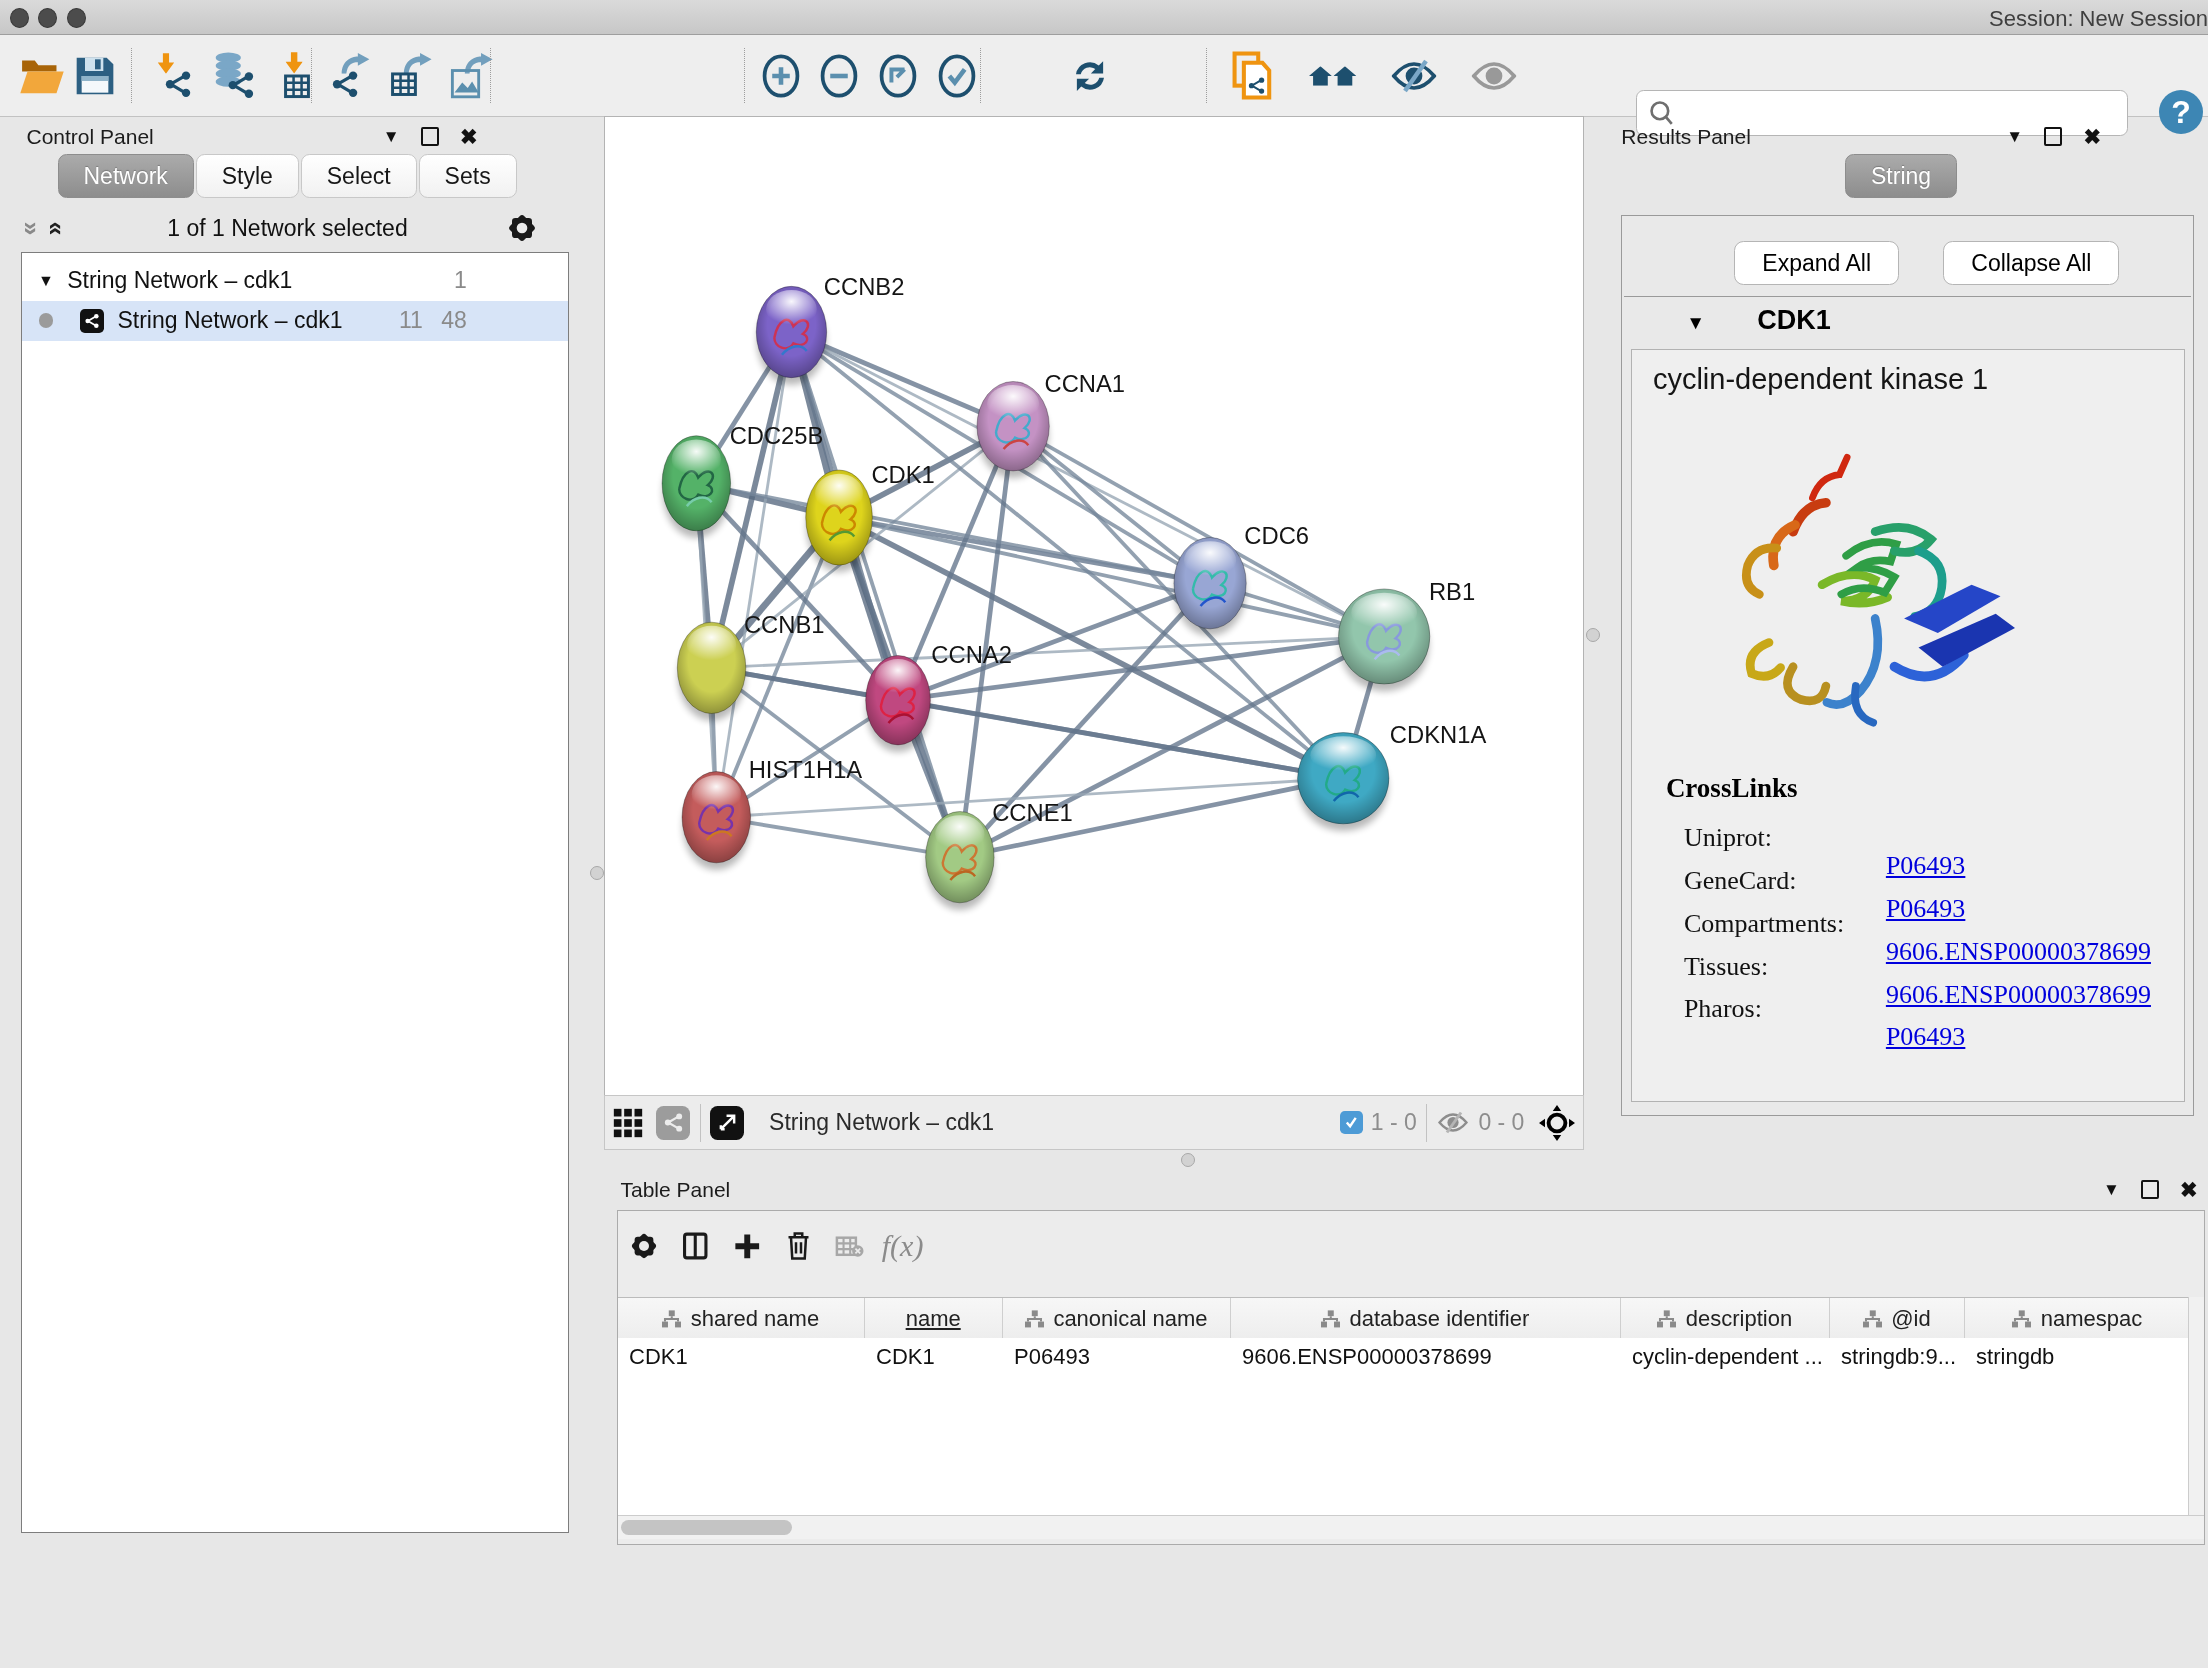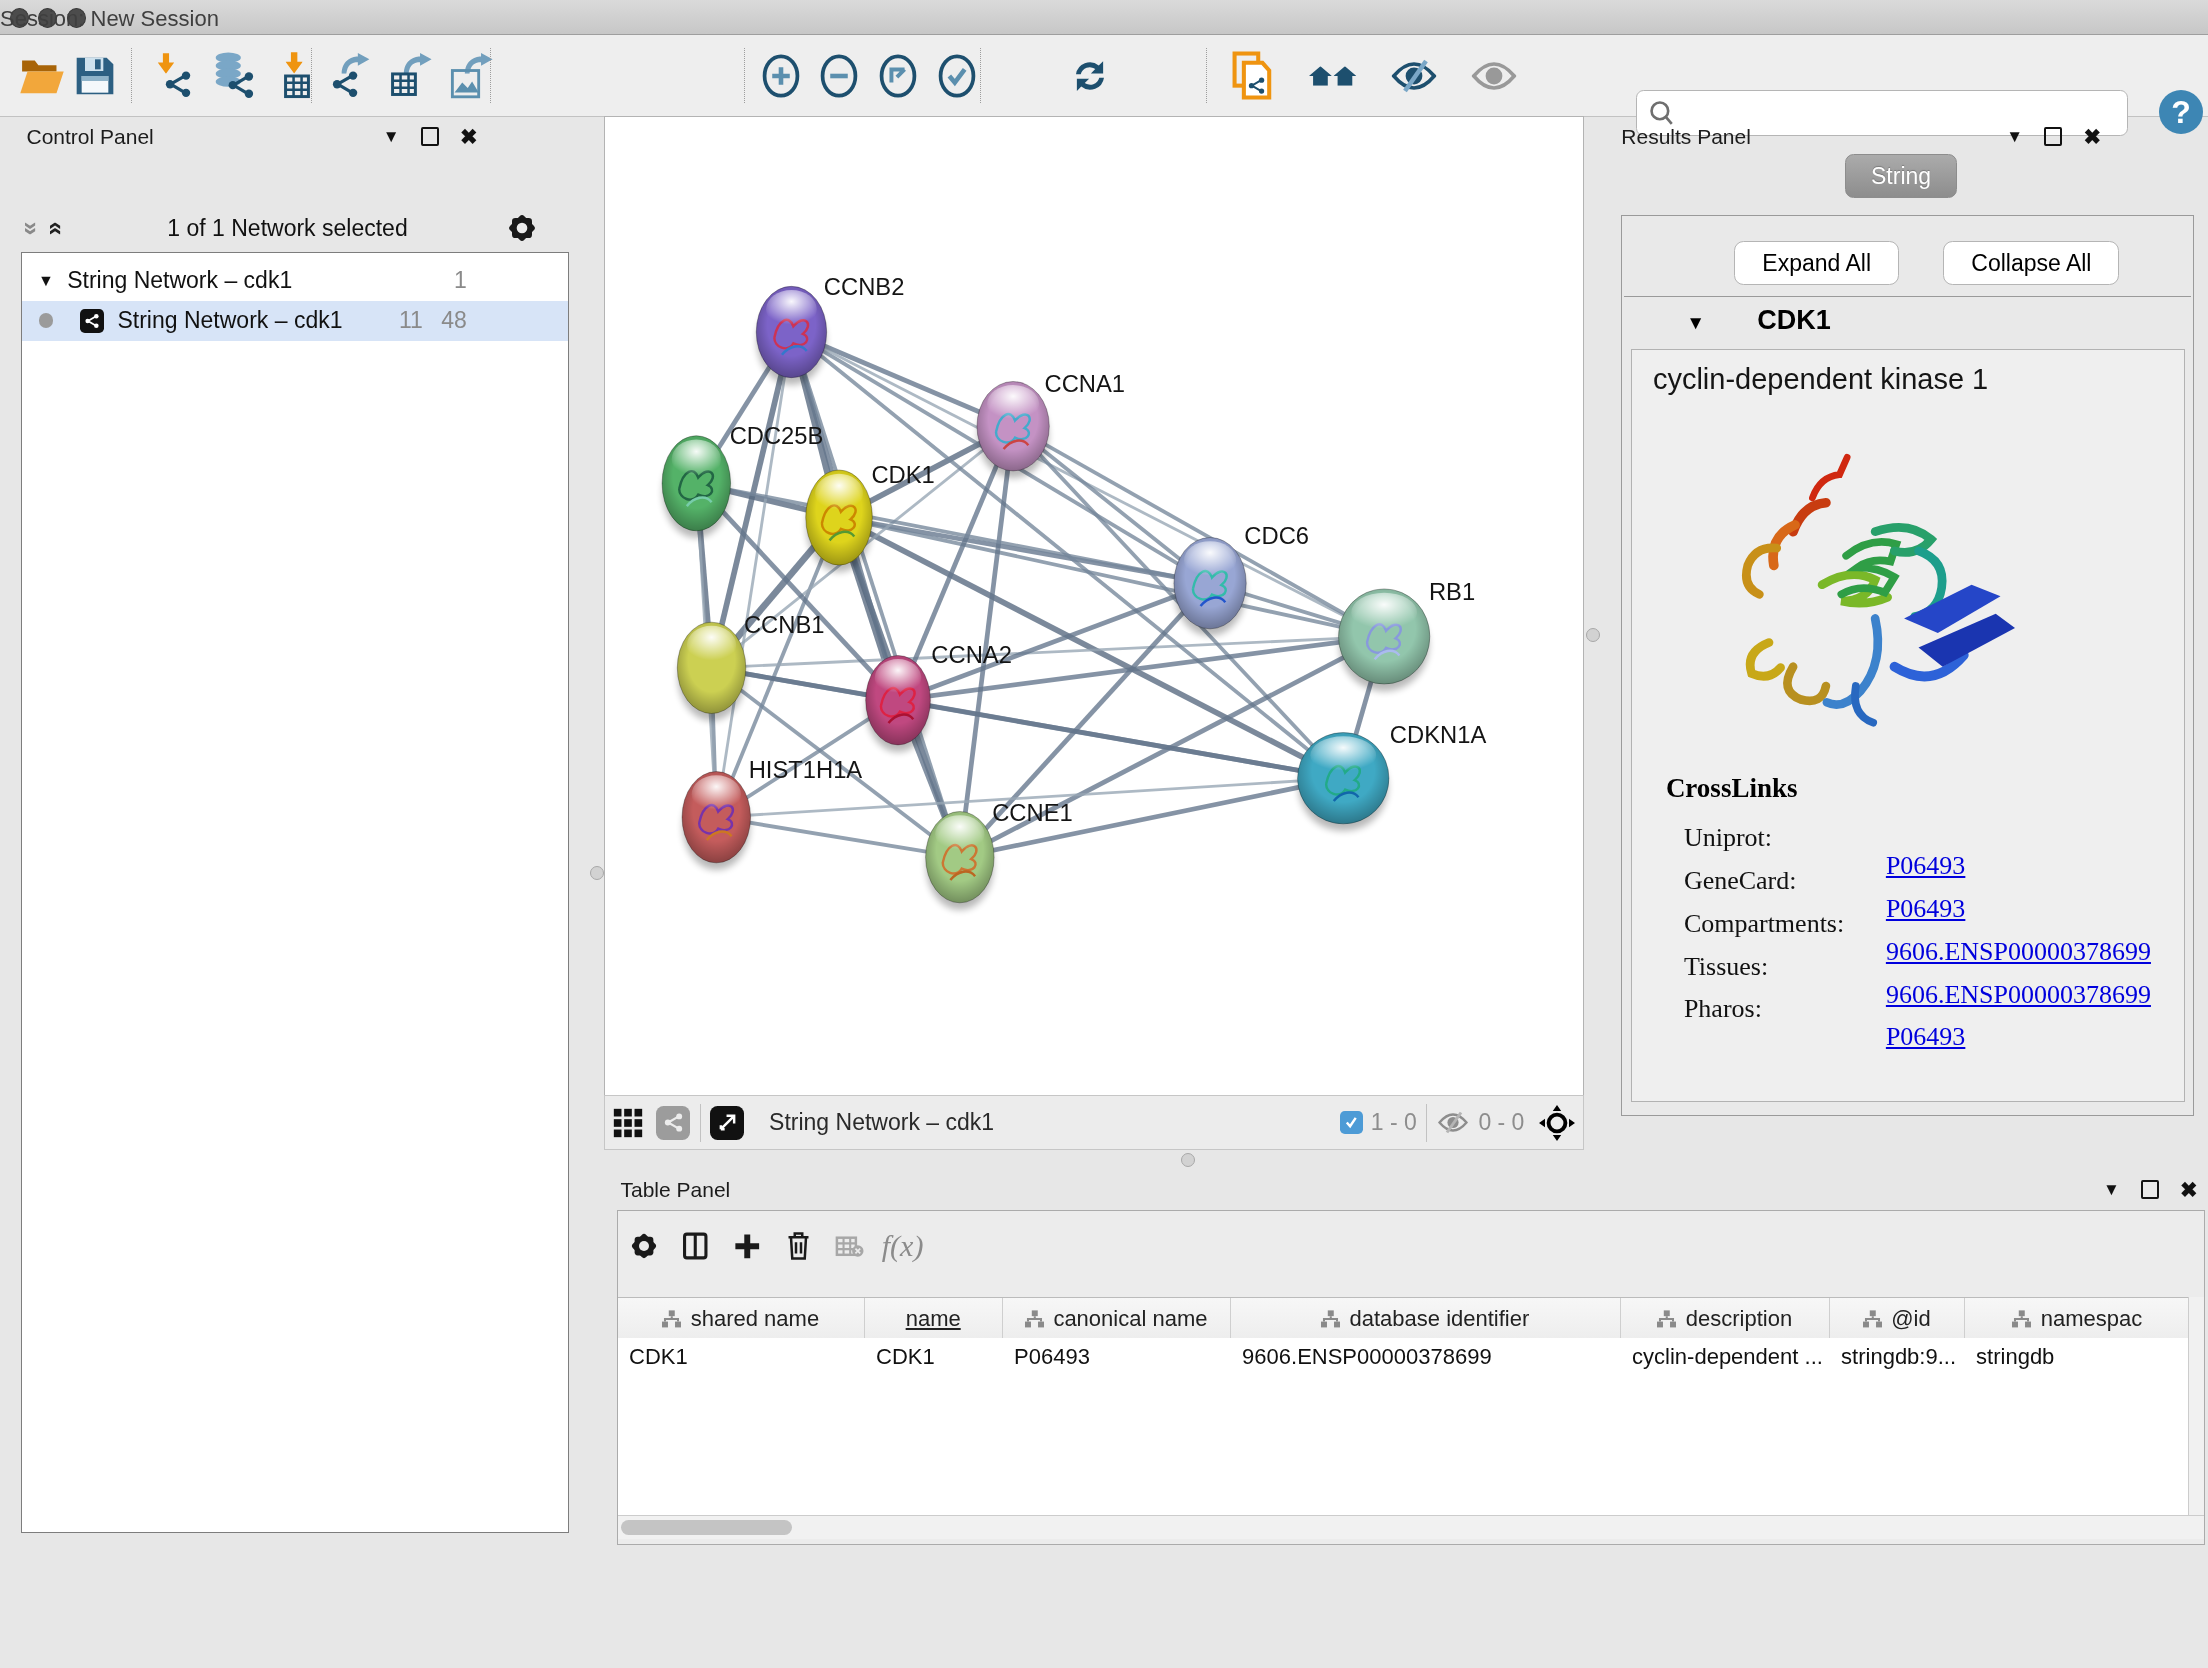--- a/index.html
+++ b/index.html
@@ -1,21 +1,21 @@
 <!DOCTYPE html>
 <html style="font-size:15px"><head>
 <meta charset="utf-8">
 <style>
   html,body{margin:0;padding:0;background:#e4e4e4;font-family:"Liberation Sans",sans-serif;}
   #root{position:relative;width:2208px;height:1668px;background:#e7e7e7;overflow:hidden;}
   
   .titlebar{position:absolute;left:0;top:0;width:2208px;height:34px;
     background:linear-gradient(#dadada,#c7c7c7);border-bottom:1px solid #9e9e9e;}
   .tl{position:absolute;top:7.6px;width:17px;height:18px;border-radius:50%;background:#4c4c4c;border:1px solid #3a3a3a;}
-  .wtitle{position:absolute;left:0;top:5.7px;width:100%;text-align:left;font-size:22px;color:#3f3f3f;}
+  .wtitle{position:absolute;left:0;top:5.7px;width:100%;text-align:right;font-size:22px;color:#3f3f3f;}
   
   .toolbar{position:absolute;left:0;top:35px;width:2208px;height:81px;background:#eeeeee;border-bottom:1px solid #c2c2c2;}
   .tgroup{position:absolute;top:0;height:81px;display:flex;align-items:center;}
   .tbtn{width:53px;height:57px;display:flex;align-items:center;justify-content:center;}
   .tsep{position:absolute;top:13.3px;height:55px;width:0;border-left:1.9px dotted #9d9d9d;}
   .search-wrap{position:absolute;left:1636px;top:55px;width:490px;height:44px;background:#fff;border:1px solid #b5b5b5;border-radius:7.6px;display:flex;align-items:center;}
   .search-wrap input{border:none;outline:none;font-size:23px;flex:1;background:transparent;margin-left:5.7px;font-family:"Liberation Sans",sans-serif;}
   .helpbtn{position:absolute;left:2159px;top:55px;width:44px;height:44px;border-radius:50%;background:#3d86b4;color:#fff;
     font-size:32px;font-weight:bold;display:flex;align-items:center;justify-content:center;}
   
@@ -266,20 +266,26 @@
         <span>?</span>
       </div>
   </div>
 
   <div id="cpanel">
     <div class="ptitle" style="position:absolute;left:17px;top:8.6px">Control Panel</div>
     <div class="pctrl" style="right:95px;top:8.6px">
       <span class="tri">▼</span>
       <span class="flo"></span>
       <span class="clo">✖</span>
+    </div>
+    <div id="cp-tabs">
+      <div class="ptab sel">Network</div>
+      <div class="ptab">Style</div>
+      <div class="ptab">Select</div>
+      <div class="ptab">Sets</div>
     </div>
     <div id="cp-sub">
       <span class="chev" style="color:#8a8a8a">»</span>
       <span class="chev" style="color:#222">«</span>
       <span style="flex:1;text-align:center;font-size:23px;color:#111">1 of 1 Network selected</span>
       <svg width="32" height="32" viewBox="0 0 24 24" style="color:#1a1a1a;margin-right:25px">
           <use href="#i-gear"></use>
         </svg>
     </div>
     <div id="cp-list">

